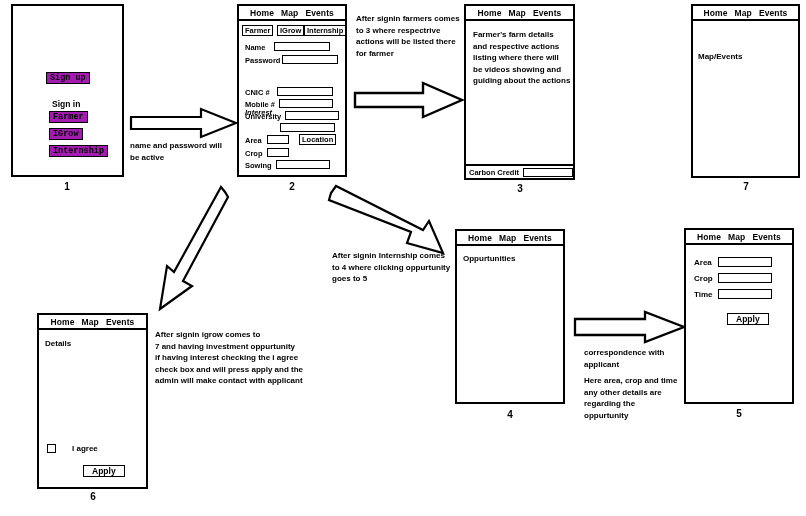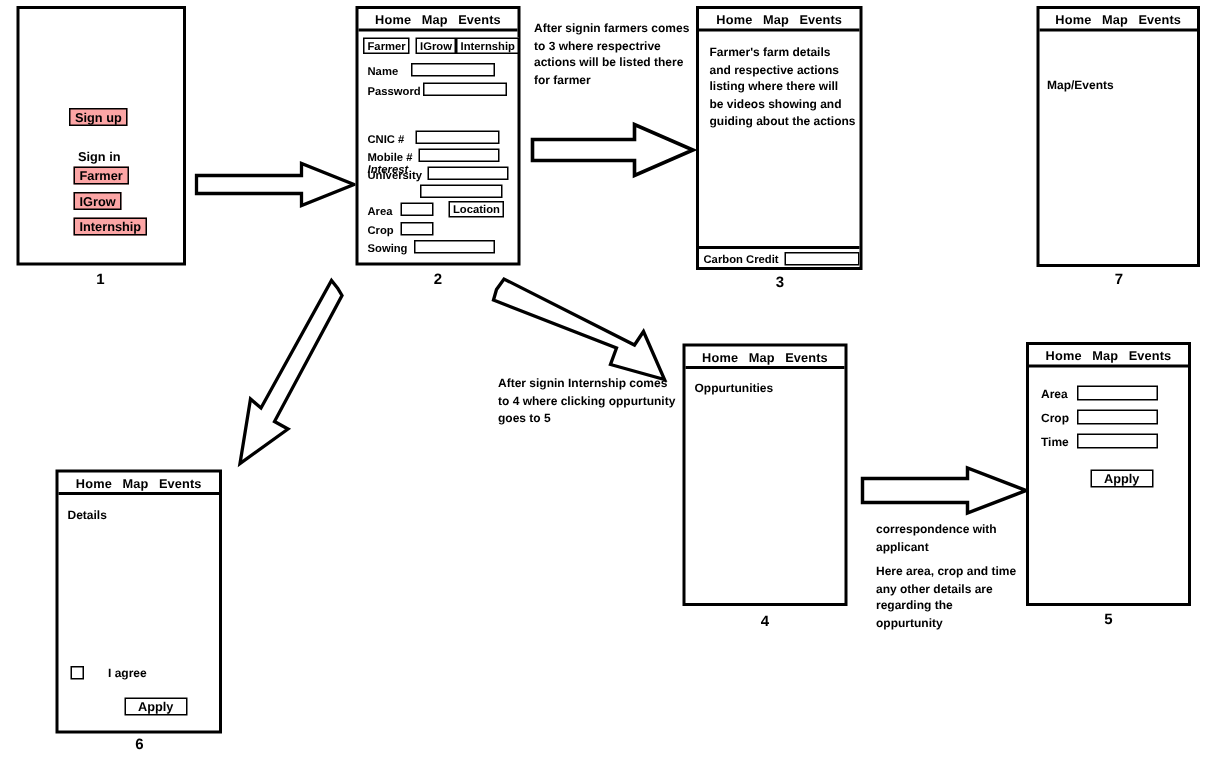--- a/index.html
+++ b/index.html
@@ -42,27 +42,28 @@
     font-size: 10px;
     font-weight: bold;
     text-align: center;
     width: 40px;
   }
 
   
   .s1btn {
     position: absolute;
     border: 1.6px solid #000;
-    background: #fca5a5;
+    background: #a21caf;
     font-size: 8.5px;
     font-weight: bold;
     padding: 0 3px;
     height: 12px;
     line-height: 11px;
     white-space: nowrap;
+    font-family: Liberation Mono, monospace;
   }
   .s1txt {
     position: absolute;
     font-size: 8.5px;
     font-weight: bold;
     white-space: nowrap;
   }
 
   
   .tabbtn {
@@ -160,20 +161,22 @@
     <div class="screen-inner">
       <div class="s1btn" style="left:33px; top:66px;">Sign up</div>
       <div class="s1txt" style="left:39px; top:93px;">Sign in</div>
       <div class="s1btn" style="left:36px; top:105px;">Farmer</div>
       <div class="s1btn" style="left:36px; top:122px;">IGrow</div>
       <div class="s1btn" style="left:36px; top:139px;">Internship</div>
     </div>
   </div>
   <div class="scr-label" style="left:47px; top:181px;">1</div>
 
+  <div class="note" style="left:130px; top:140px; width:105px;">name and password will
+be active</div>
 
   <svg class="arrow-svg" style="left:131px; top:108px;" width="106" height="30" viewBox="0 0 106 30">
     <polygon points="0,9 70,9 70,1 105,15 70,29 70,21 0,21" fill="#ffffff" stroke="#000000" stroke-width="2.2"></polygon>
   </svg>
 
   <div class="screen" style="left:237px; top:4px; width:110px; height:173px;">
     <div class="screen-inner">
       <div class="navbar">
         <span class="navitem">Home</span>
         <span class="navitem">Map</span>
@@ -326,14 +329,19 @@
       <div class="chkrow" style="left:8px; top:129px;">
         <span class="chkbox"></span>
         <span class="chklabel">I agree</span>
       </div>
 
       <div class="applybtn" style="left:44px; top:150px;">Apply</div>
     </div>
   </div>
   <div class="scr-label" style="left:73px; top:491px;">6</div>
 
+  <div class="note" style="left:155px; top:329px; width:160px;">After signin igrow comes to
+7 and having investment oppurtunity
+if having interest checking the i agree
+check box and will press apply and the
+admin will make contact with applicant</div>
 
 </div>
 
 </body></html>

